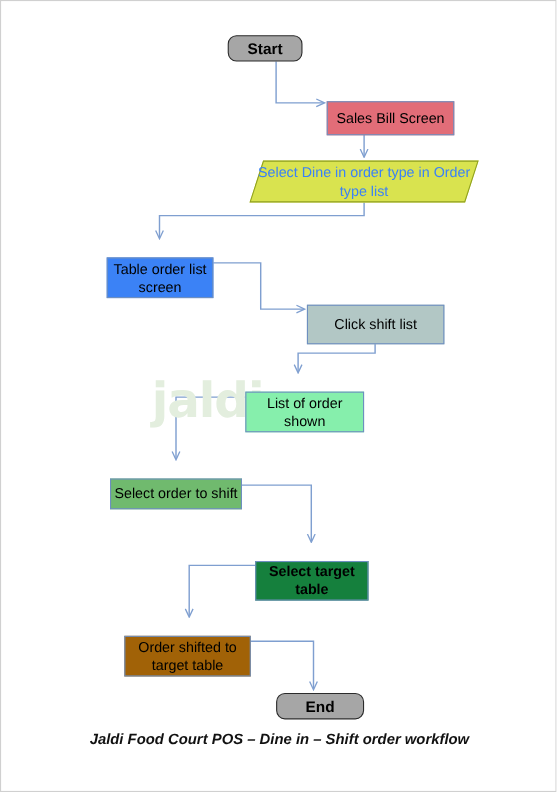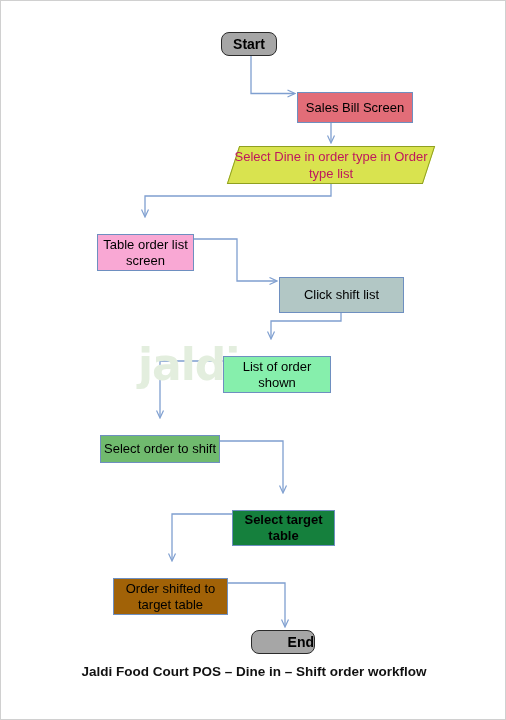--- a/index.html
+++ b/index.html
@@ -67,21 +67,21 @@
     box-sizing: border-box;
     z-index: 1;
   }
   .node-io .io-label {
     position: relative;
     z-index: 2;
     width: 100%;
     text-align: center;
     font-size: 13px;
     line-height: 17px;
-    color: #be185d;
+    color: #3b82f6;
   }
   .watermark {
     position: absolute;
     left: 137px;
     top: 338px;
     font-size: 44px;
     font-weight: bold;
     letter-spacing: -1px;
     color: #e3eede;
     z-index: 1;
@@ -91,20 +91,21 @@
   .caption {
     position: absolute;
     left: 0;
     top: 663px;
     width: 506px;
     text-align: center;
     font-size: 13.5px;
     font-weight: bold;
     color: #111111;
     z-index: 4;
+    font-style: italic;
   }
 </style>
 </head>
 <body>
 
 <div id="page">
 
   <div class="watermark">jaldi</div>
 
   <svg id="flow-svg" viewBox="0 0 506 720" xmlns="http://www.w3.org/2000/svg">
@@ -119,34 +120,34 @@
       <path d="M330,183 L330,195 L144,195 L144,215"></path>
       <path d="M193,238 L236,238 L236,280 L275,280"></path>
       <path d="M340,298 L340,320 L270,320 L270,337"></path>
       <path d="M222,360 L159,360 L159,416"></path>
       <path d="M219,440 L282,440 L282,491"></path>
       <path d="M231,513 L171,513 L171,559"></path>
       <path d="M225,582 L284,582 L284,625"></path>
     </g>
   </svg>
 
-  <div class="node node-terminator" style="left:220px; top:31px; width:56px; height:24px;">
+  <div class="node node-terminator" style="left:206px; top:31px; width:68px; height:24px;">
     <span>Start</span>
   </div>
 
   <div class="node node-process" style="left:296px; top:77px; width:116px; height:31px; background:#e26d78;">
     <span>Sales Bill Screen</span>
   </div>
 
   <div class="node-io" style="left:232px; top:145px; width:196px; height:38px; display:flex; align-items:center;">
     <div class="io-shape"></div>
     <div class="io-label">Select Dine in order type in Order type list</div>
   </div>
 
-  <div class="node node-process" style="left:96px; top:219px; width:97px; height:37px; background:#f9a8d4;">
+  <div class="node node-process" style="left:96px; top:219px; width:97px; height:37px; background:#3b82f6;">
     <span>Table order list screen</span>
   </div>
 
   <div class="node node-process" style="left:278px; top:262px; width:125px; height:36px; background:#b2c7c5;">
     <span>Click shift list</span>
   </div>
 
   <div class="node node-process" style="left:222px; top:341px; width:108px; height:37px; background:#86efac;">
     <span>List of order shown</span>
   </div>
@@ -156,19 +157,19 @@
   </div>
 
   <div class="node node-process" style="left:231px; top:495px; width:103px; height:36px; background:#15803d;font-weight:bold;">
     <span>Select target table</span>
   </div>
 
   <div class="node node-process" style="left:112px; top:563px; width:115px; height:37px; background:#a16207;">
     <span>Order shifted to target table</span>
   </div>
 
-  <div class="node node-terminator" style="left:250px; top:629px; width:64px; height:24px;justify-content:flex-end;">
+  <div class="node node-terminator" style="left:250px; top:629px; width:80px; height:24px;">
     <span>End</span>
   </div>
 
   <div class="caption">Jaldi Food Court POS – Dine in – Shift order workflow</div>
 
 </div>
 
 </body></html>

